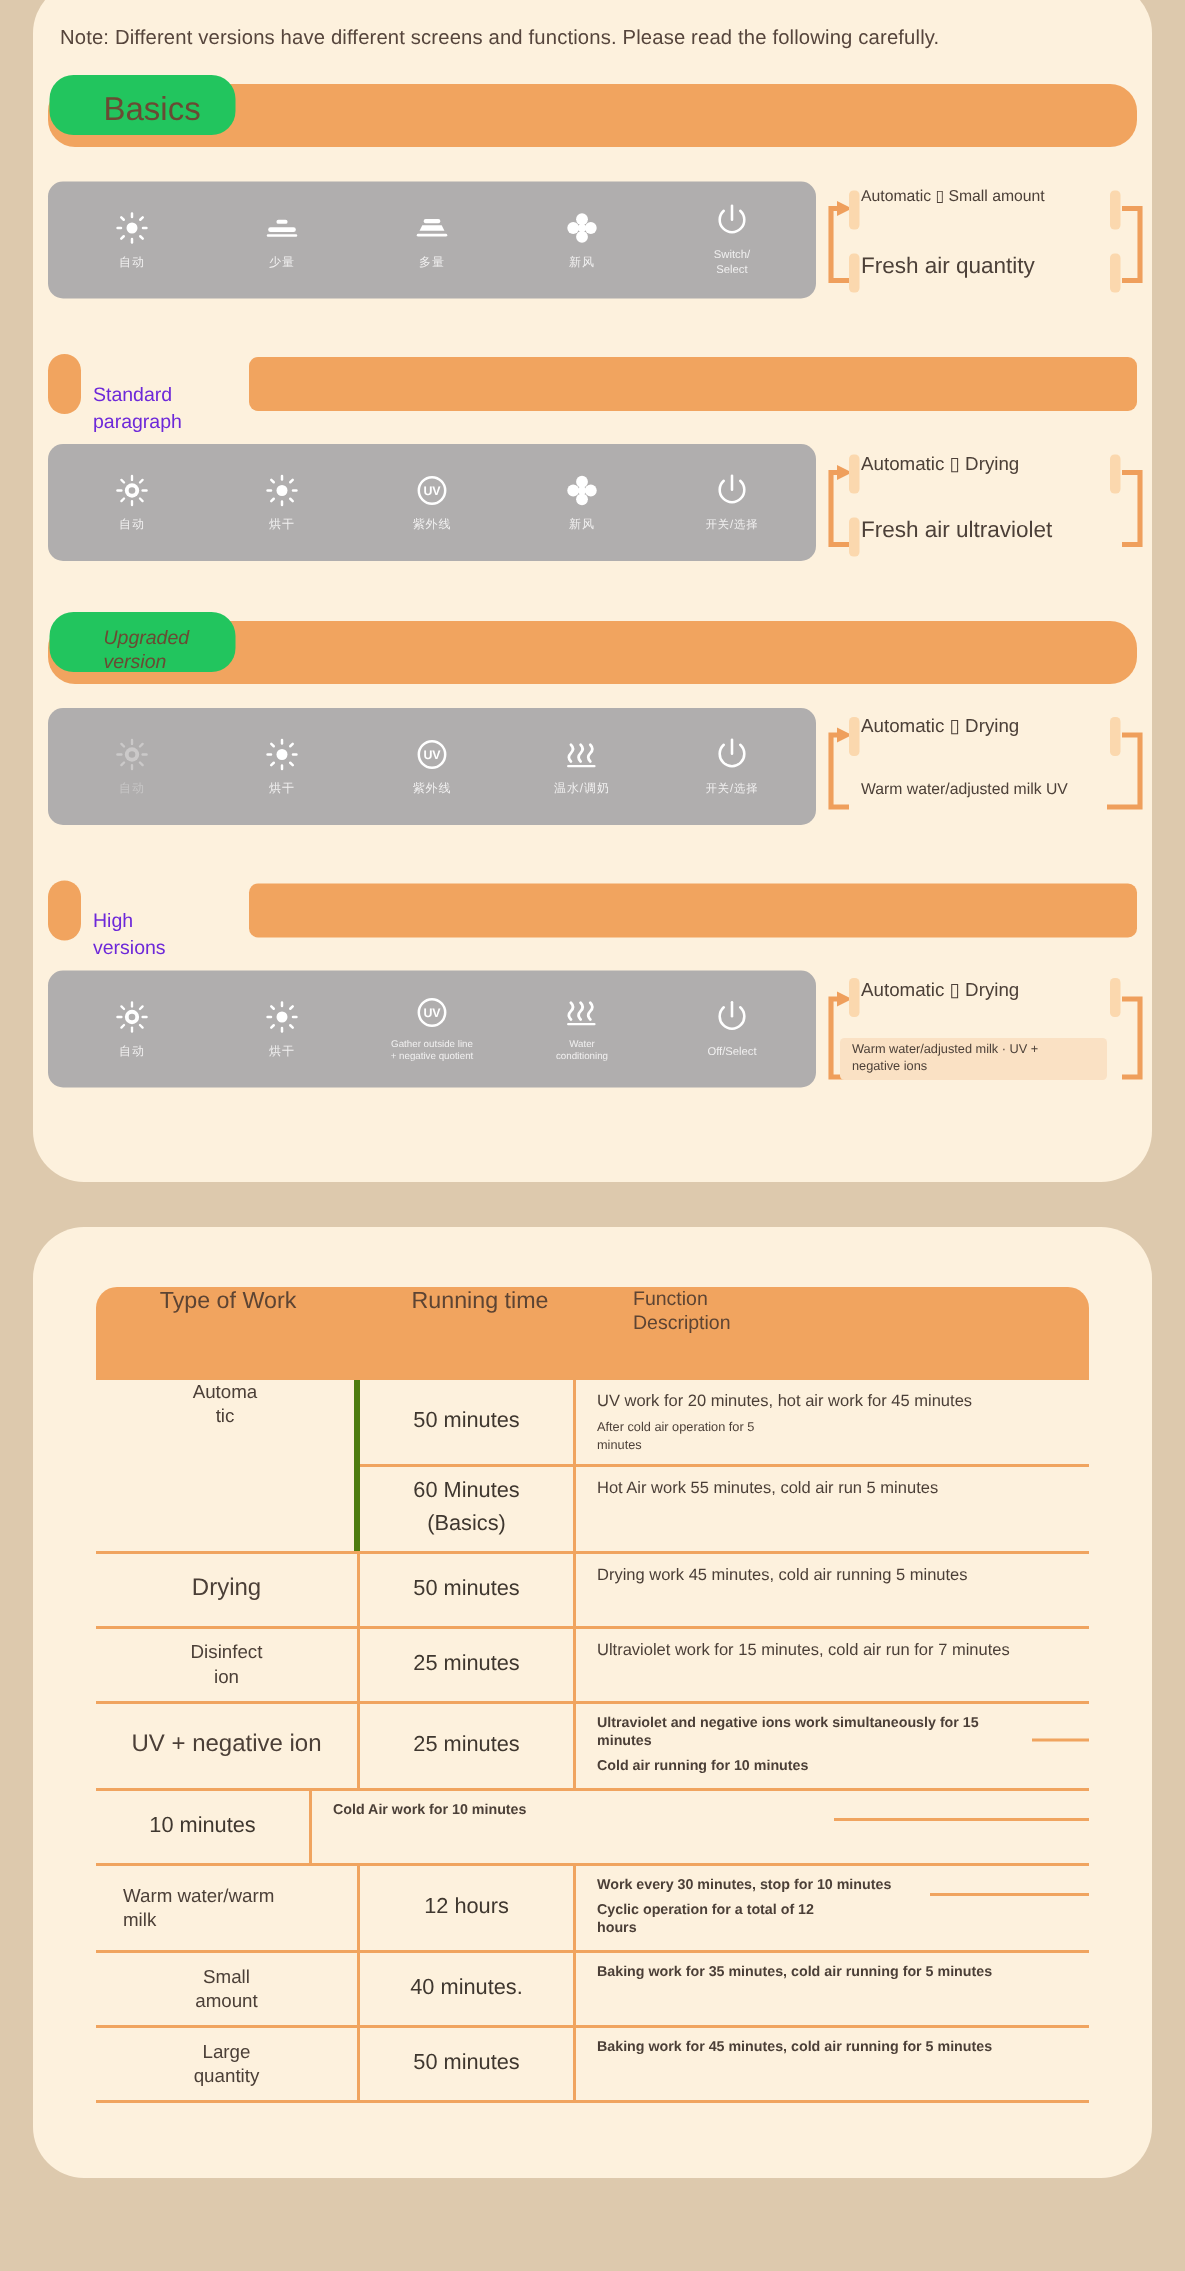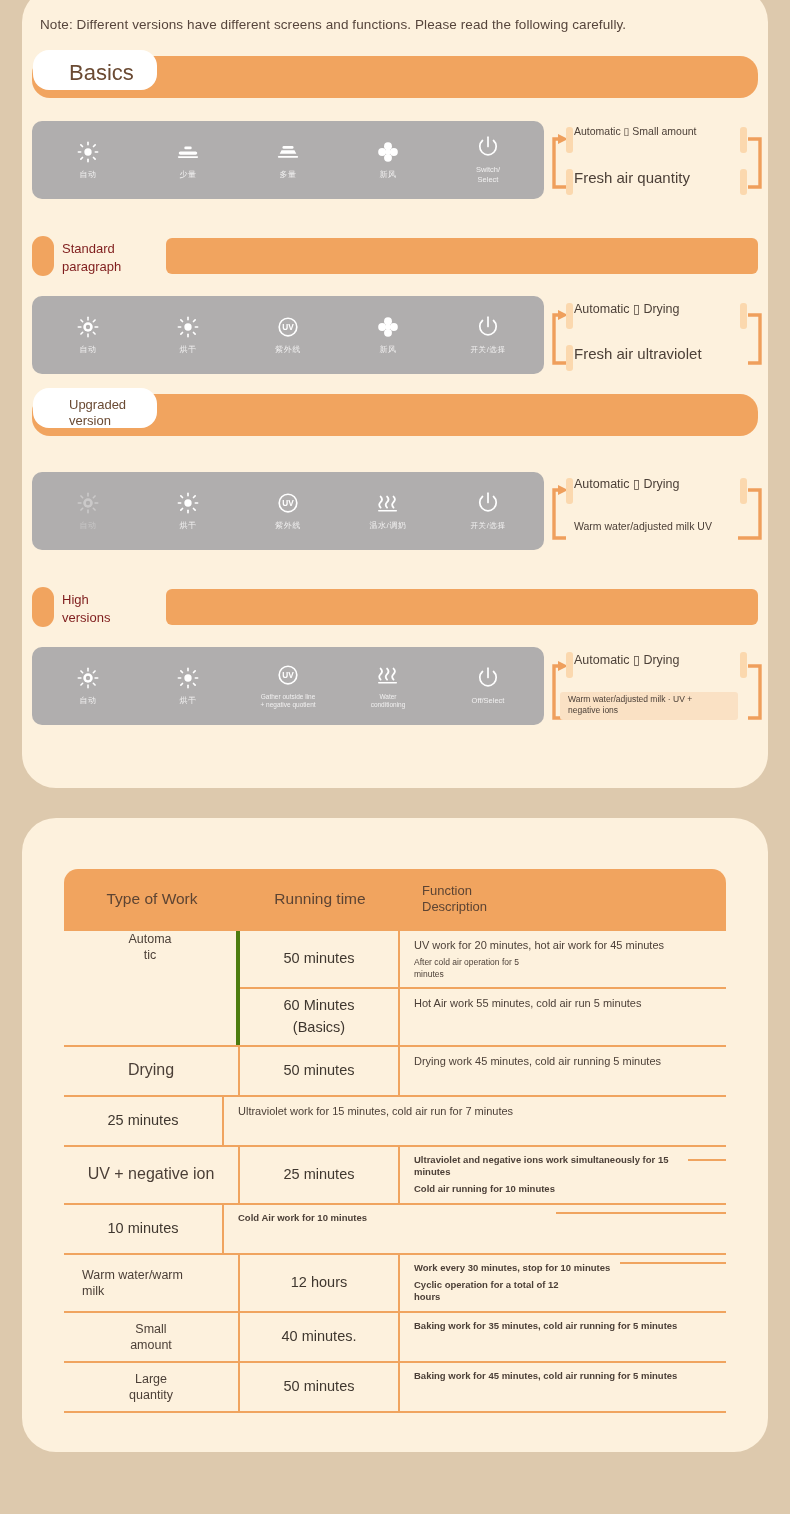--- a/index.html
+++ b/index.html
@@ -28,44 +28,44 @@
   }
 
   
   .banner { position: absolute; left: 32px; width: 726px; height: 42px; }
   .banner .bar {
     position: absolute; left: 0; top: 0; width: 726px; height: 42px;
     background: #f1a45f; border-radius: 18px;
   }
   .banner .tab {
     position: absolute; left: 1px; top: -4px;
-    background: #ffffff; border-radius: 16px;
+    background: #22c55e; border-radius: 16px;
     padding: 4px 10px; min-width: 124px; height: 38px;
   }
   .banner .tab-txt {
     color: #5b4436; line-height: 1.0;
   }
   #banner-basics { top: 56px; }
   #banner-basics .tab { height: 40px; top: -6px; width: 124px; }
   #banner-basics .tab-txt { font-size: 22px; padding: 8px 0 0 26px; color:#6a4a33; }
-  #banner-upgraded { top: 394px; }
+  #banner-upgraded { top: 414px; font-style: italic; }
   #banner-upgraded .tab { width: 124px; height: 40px; top: -6px; }
   #banner-upgraded .tab-txt {
     font-size: 13px; padding: 5px 0 0 26px; color: #6a4a33; line-height: 1.25;
   }
 
   
   .sublabel { position: absolute; height: 40px; }
   .sublabel .chip {
     position: absolute; left: 0; top: 0; width: 22px; height: 40px;
     background: #f1a45f; border-radius: 12px;
   }
   .sublabel .txt {
-    position: absolute; left: 30px; top: 4px;
-    font-size: 13px; line-height: 1.35; color: #7f1d1d;
+    position: absolute; left: 30px; top: 18px;
+    font-size: 13px; line-height: 1.35; color: #6d28d9;
     width: 120px;
   }
   .sublabel .bar {
     position: absolute; left: 134px; top: 2px; width: 592px; height: 36px;
     background: #f1a45f; border-radius: 6px;
   }
   #sub-standard { left: 32px; top: 236px; width: 726px; }
   #sub-high     { left: 32px; top: 587px; width: 726px; }
 
   
@@ -117,34 +117,34 @@
   .cycle .tick {
     position: absolute; width: 7px; height: 26px;
     background: #fbd8ae; border-radius: 3px;
   }
   .cycle svg { position: absolute; left: 0; top: 0; }
 
   
   .tbl { position: absolute; left: 64px; top: 858px; width: 662px; }
   .tbl .thead {
     display: flex; height: 60px; background: #f1a45f;
-    border-radius: 14px 14px 0 0; align-items: center; margin-top: 11px;
+    border-radius: 14px 14px 0 0; 
   }
   .tbl .th { color: #5d4433; font-size: 15.5px; line-height: 1.25; }
   .col-a { width: 176px; text-align: center; }
   .col-b { width: 160px; text-align: center; }
   .col-c { width: 326px; padding-left: 22px; }
   .tbl .th.col-c { font-size: 13px; }
 
   .tbl .tbody { border-top: 2px solid #f0a45f; }
   .trow { display: flex; min-height: 50px; border-bottom: 2px solid #f0a45f; }
   .tcell { display: flex; align-items: center; justify-content: center; }
   .tcell.a { width: 176px; text-align: center; font-size: 12.5px; color: #4b3f37; line-height: 1.3; border-right: 2px solid #f0a45f; padding: 6px 8px; }
   .tcell.a.big { font-size: 16px; }
-  .tcell.b { width: 160px; text-align: center; font-size: 14.5px; color: #3f372f; border-right: 2px solid #f0a45f; line-height: 1.5; flex-direction: column; padding: 6px 4px; }
+  .tcell.b { width: 144px; text-align: center; font-size: 14.5px; color: #3f372f; border-right: 2px solid #f0a45f; line-height: 1.5; flex-direction: column; padding: 6px 4px; }
   .tcell.c { width: 326px; justify-content: flex-start; padding: 7px 0 7px 14px; flex-direction: column; align-items: flex-start; gap: 5px; }
   .tcell.c .l1 { font-size: 11px; color: #4b3f37; line-height:1.3; }
   .tcell.c .l2 { font-size: 8.5px; color: #4b3f37; line-height: 1.35; }
   .tcell.c .l1.sm { font-size: 9.5px; font-weight: bold; }
 
   .rowgroup { display: flex; border-bottom: 2px solid #f0a45f; }
   .rowgroup .gcell-a {
     width: 176px; display: flex; align-items: flex-start; justify-content: center;
     text-align: center; font-size: 12.5px; color: #4b3f37; line-height: 1.3;
     border-right: 4px solid #4d7c0f;
@@ -562,20 +562,23 @@
 
       <div class="trow">
         <div class="tcell a big">Drying</div>
         <div class="tcell b">50 minutes</div>
         <div class="tcell c">
           <span class="l1">Drying work 45 minutes, cold air running 5 minutes</span>
         </div>
       </div>
 
       <div class="trow">
+        <div class="tcell a">
+          <span><span>Disinfect</span><br><span>ion</span></span>
+        </div>
         <div class="tcell b">25 minutes</div>
         <div class="tcell c">
           <span class="l1">Ultraviolet work for 15 minutes, cold air run for 7 minutes</span>
         </div>
       </div>
 
       <div class="trow">
         <div class="tcell a big">UV + negative ion</div>
         <div class="tcell b">25 minutes</div>
         <div class="tcell c">

